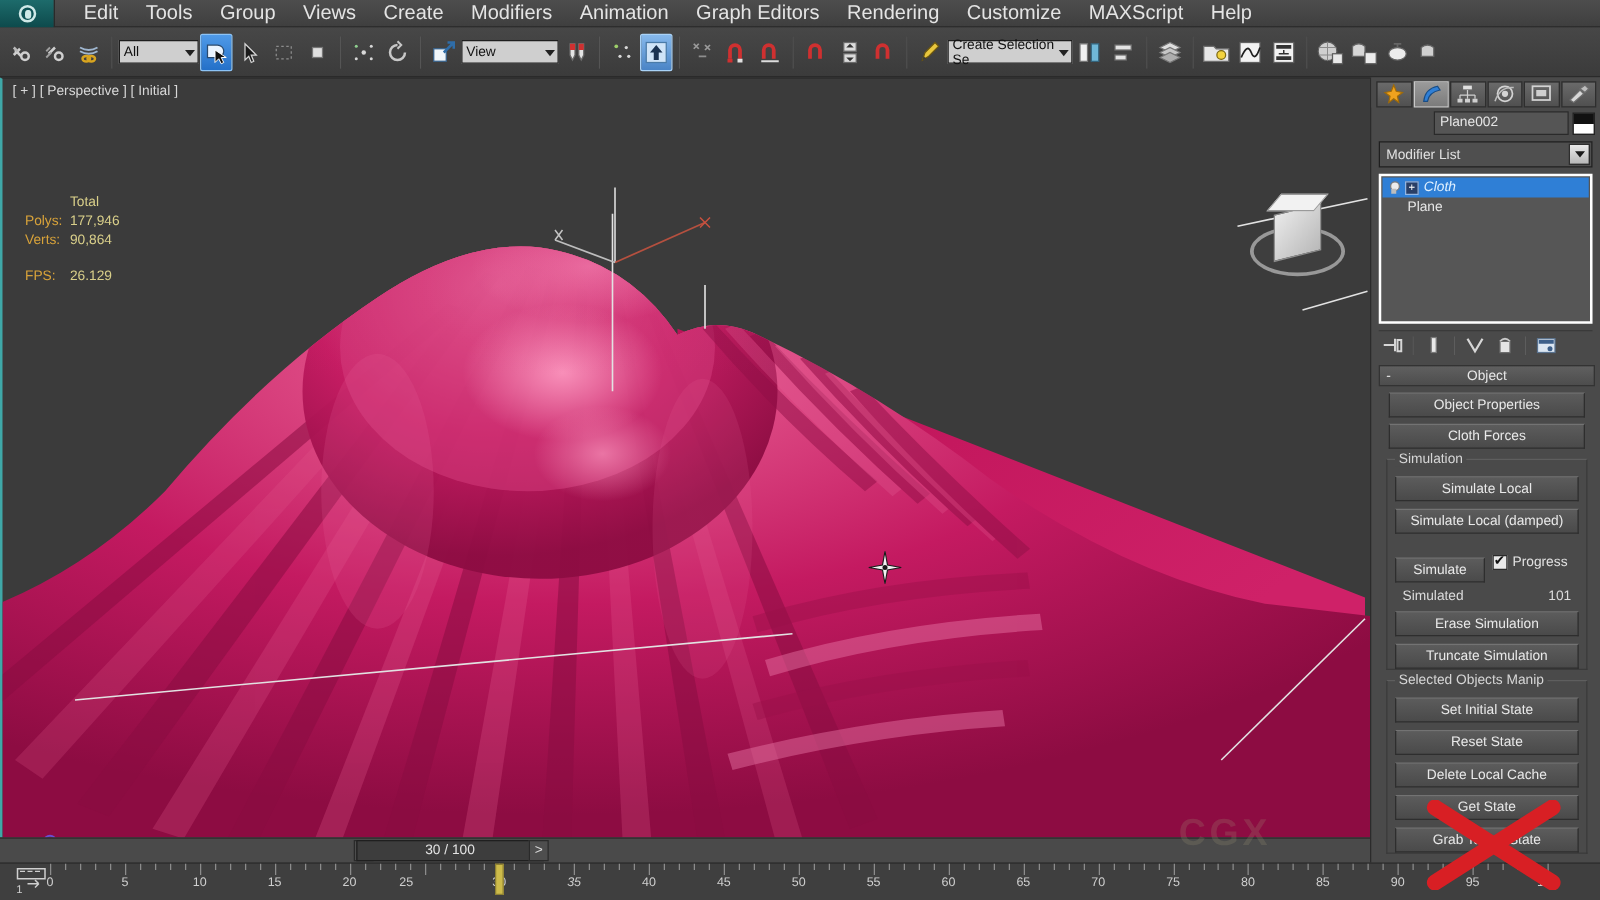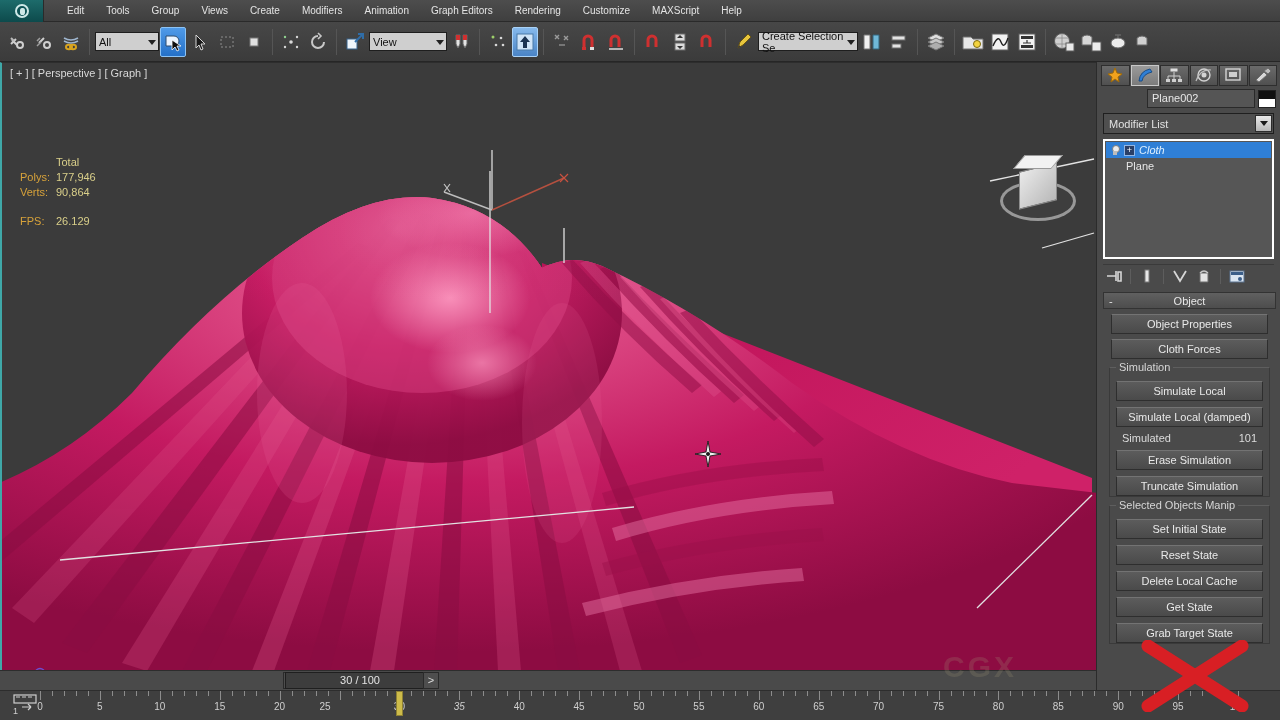--- a/index.html
+++ b/index.html
@@ -27,21 +27,21 @@
   #maxlogo .ring{
     width:14px;height:14px;border-radius:50%;
     border:2px solid #cfe9e8; background:#0f5356;
     position:relative;
   }
   #maxlogo .ring::after{
     content:""; position:absolute; left:3px; top:2px;
     width:5px;height:7px;border-radius:40%; background:#cfe9e8;
   }
   .menu-item{
-    color:#e4e4e4; font-size:10px; padding:2px 11px; cursor:default; white-space:nowrap;text-align:right;
+    color:#e4e4e4; font-size:16px; padding:2px 11px; cursor:default; white-space:nowrap;text-align:right;
   }
 
   
   #toolbar{
     position:absolute; left:0; top:22px; width:1280px; height:40px;
     background:linear-gradient(#474747,#3b3b3b);
     border-bottom:1px solid #262626;
     display:flex; align-items:center; padding-left:4px; gap:1px;
   }
   .tb{
@@ -626,21 +626,21 @@
         <path d="M 488 108 L 488 250"></path>
         <path d="M 562 165 L 562 200"></path>
         <path d="M 58 497 L 632 444"></path>
         <path d="M 975 545 L 1090 432"></path>
         <path d="M 1040 185 L 1092 170"></path>
         <path d="M 988 118 L 1092 96"></path>
       </g>
 
     </svg>
 
-    <div id="vp-label">[ + ] [ Perspective ] [ Graph ]</div>
+    <div id="vp-label">[ + ] [ Perspective ] [ Initial ]</div>
 
     <div id="stats">
       <table>
         <tbody>
             <tr>
               <td></td>
               <td class="st-v">Total</td>
             </tr>
         <tr>
           <td class="st-k">Polys:</td>
@@ -794,20 +794,27 @@
         <span>Object</span>
       </div>
 
       <div class="mbtn">Object Properties</div>
       <div class="mbtn">Cloth Forces</div>
 
       <div class="group">
         <span class="gtitle">Simulation</span>
         <div class="mbtn">Simulate Local</div>
         <div class="mbtn">Simulate Local (damped)</div>
+        <div class="row">
+          <div class="mbtn" style="flex:0 0 72px">Simulate</div>
+          <div class="chk">
+            <span class="chkbox"></span>
+            <span>Progress</span>
+          </div>
+        </div>
         <div class="kv">
           <span>Simulated</span>
           <span>101</span>
         </div>
         <div class="mbtn">Erase Simulation</div>
         <div class="mbtn">Truncate Simulation</div>
       </div>
 
       <div class="group">
         <span class="gtitle">Selected Objects Manip</span>

